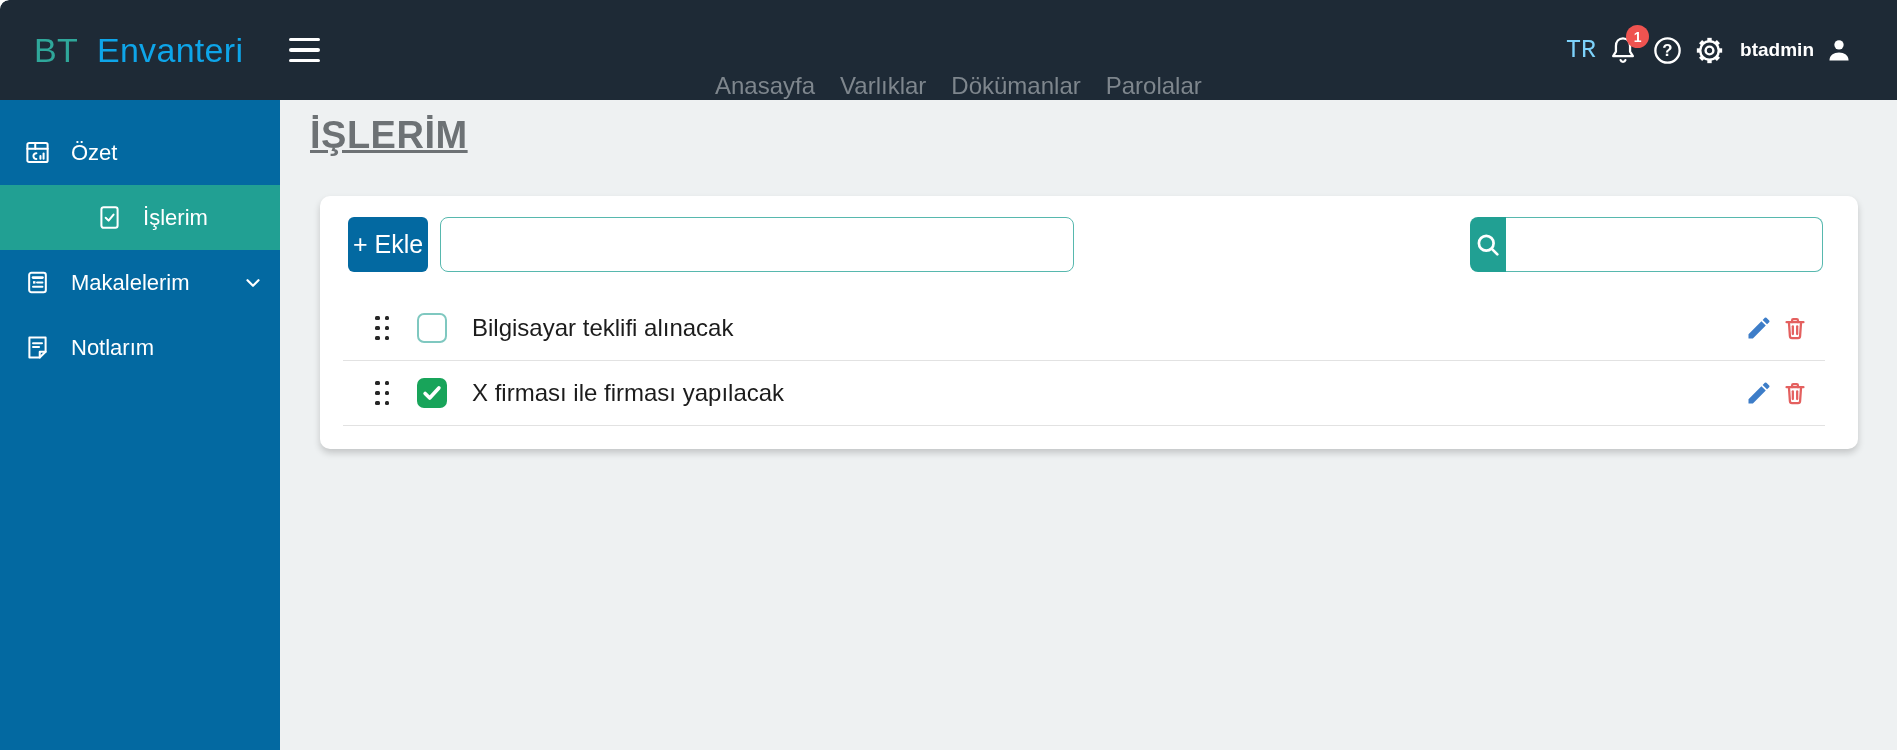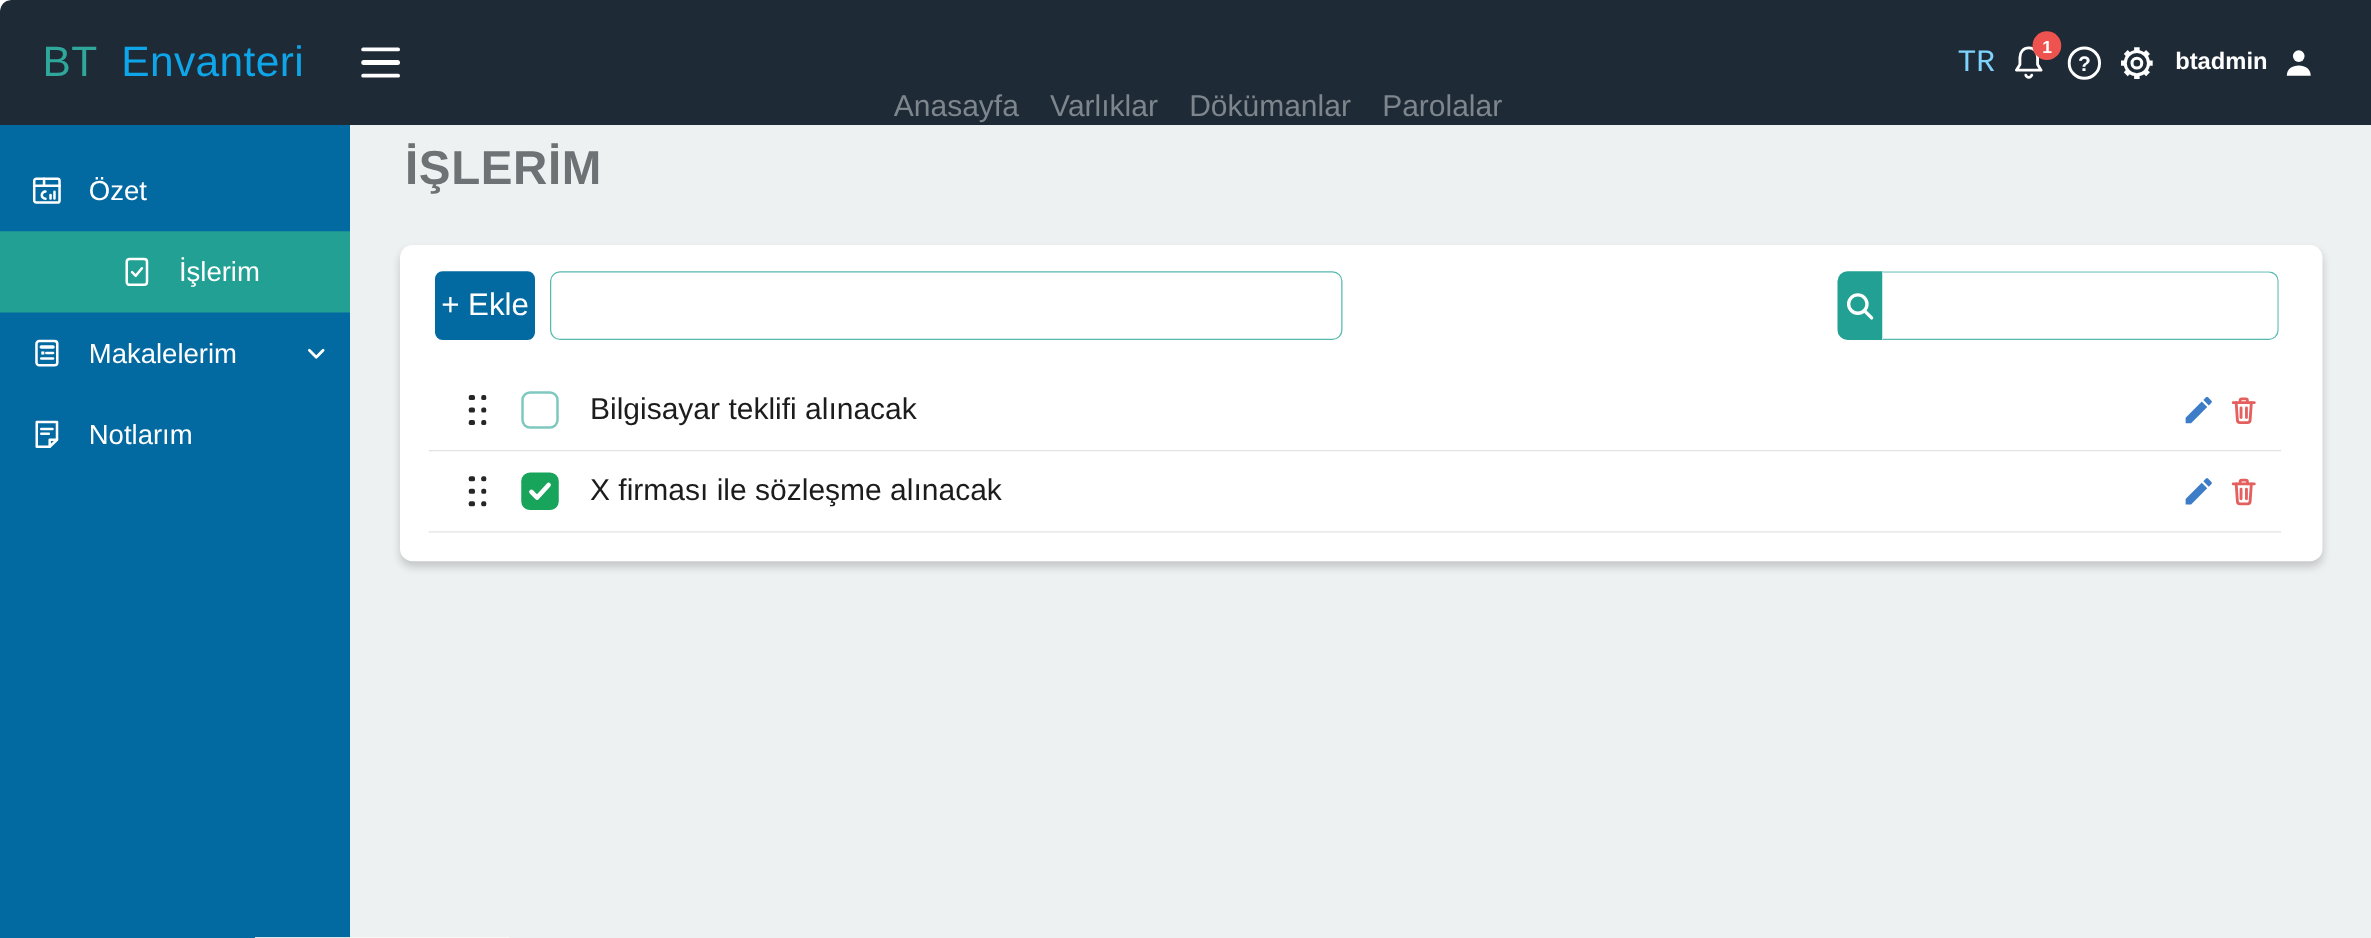--- a/index.html
+++ b/index.html
@@ -23,21 +23,21 @@
   .icon-btn { background:none; border:none; cursor:pointer; display:flex; align-items:center; padding:0; }
 
   
   .sidebar { position:absolute; top:100px; left:0; width:280px; bottom:0; background:#0369a1; padding-top:20px; }
   .side-item { height:65px; display:flex; align-items:center; padding-left:24px; gap:20px; color:#fff; font-size:22px; cursor:pointer; }
   .side-item.active { background:#21a093;justify-content:center; }
   .side-item .chev { margin-left:auto; margin-right:16px; display:flex; }
 
   
   .main { position:absolute; left:280px; top:100px; right:0; bottom:0; background:#eef1f2; }
-  .page-title { position:absolute; left:44px; top:14px; font-size:38px; font-weight:700; color:#6d7275; letter-spacing:.5px; }
+  .page-title { position:absolute; left:30px; top:14px; font-size:38px; font-weight:700; color:#6d7275; letter-spacing:.5px;text-decoration:underline; }
   .card { position:absolute; left:40px; top:96px; width:1538px; height:253px; background:#fff; border-radius:10px; box-shadow:0 4px 7px rgba(0,0,0,.18); }
   .toolbar { display:flex; align-items:center; padding:21px 35px 0 28px; }
   .add-btn { width:80px; height:55px; background:#0369a1; color:#fff; font-size:25px; border:none; border-radius:6px; cursor:pointer; font-family:inherit; }
   .new-input { margin-left:12px; width:634px; height:55px; border:1px solid #57b8ae; border-radius:8px; font-size:22px; padding:0 14px; outline:none; color:#222; }
   .search-group { margin-left:auto; display:flex; width:353px; height:55px; }
   .search-btn { width:61px; background:#21a093; border:none; border-radius:8px 0 0 8px; cursor:pointer; display:flex; align-items:center; justify-content:center; }
   .search-input { flex:1; border:1px solid #57b8ae; border-left:none; border-radius:0 8px 8px 0; font-size:22px; padding:0 14px; outline:none; color:#222; }
   .tasks { margin-top:24px; }
   .task-row { height:64px; display:flex; align-items:center; padding:0 50px 0 55px; }
   .divider { height:1px; background:#e2e2e2; margin:0 33px 0 23px; }
@@ -229,21 +229,21 @@
               <i></i>
               <i></i>
               <i></i>
               <i></i>
           </div>
           <div class="cbox checked">
             <svg width="22" height="22" viewBox="0 0 24 24" fill="none" stroke="#ffffff" stroke-width="4" stroke-linecap="round" stroke-linejoin="round">
                 <polyline points="4.5,12.5 9.5,17.5 19.5,6.5"></polyline>
               </svg>
           </div>
-          <span class="task-label">X firması ile sözleşme alınacak</span>
+          <span class="task-label">X firması ile firması yapılacak</span>
           <div class="row-actions">
             <button class="icon-btn">
               <svg width="28" height="28" viewBox="0 0 24 24" fill="#3d7dc8">
                 <path d="M3 17.25V21h3.75L17.81 9.94l-3.75-3.75L3 17.25zM20.71 7.04a1 1 0 0 0 0-1.41l-2.34-2.34a1 1 0 0 0-1.41 0l-1.83 1.83 3.75 3.75 1.83-1.83z"></path>
               </svg>
             </button>
             <button class="icon-btn">
               <svg width="26" height="26" viewBox="0 0 24 24" fill="none" stroke="#e4605f" stroke-width="2.1" stroke-linecap="round" stroke-linejoin="round">
                 <path d="M4.2 6.6 h15.6"></path>
                 <path d="M9.3 6.6 V4.9 a1.1 1.1 0 0 1 1.1-1.1 h3.2 a1.1 1.1 0 0 1 1.1 1.1 v1.7"></path>

